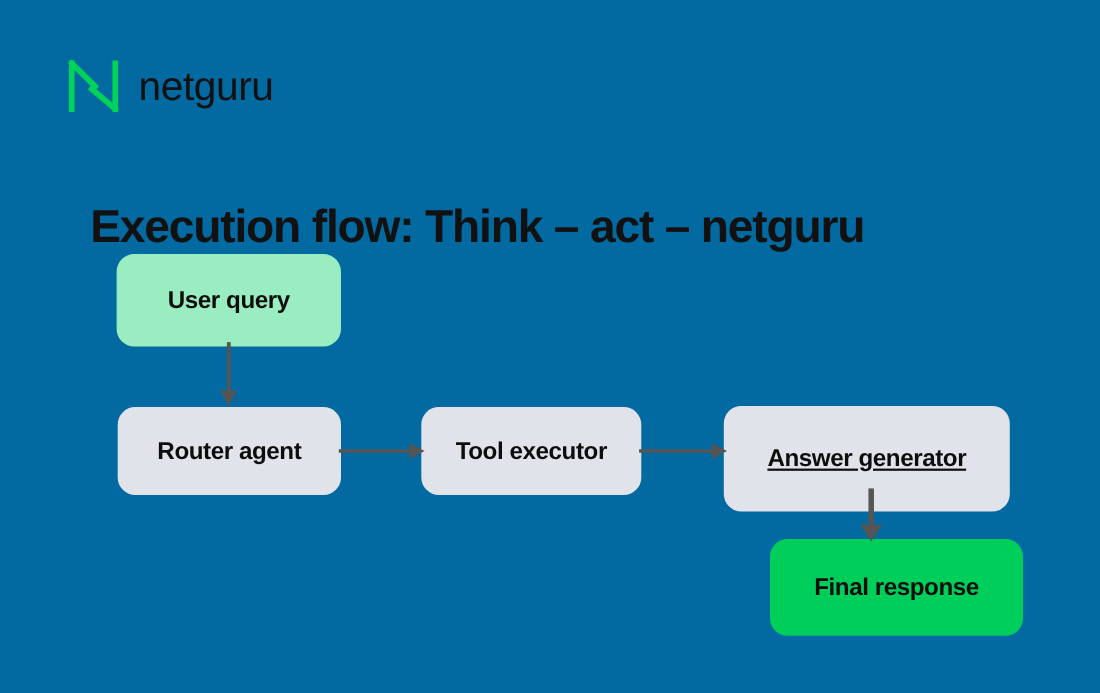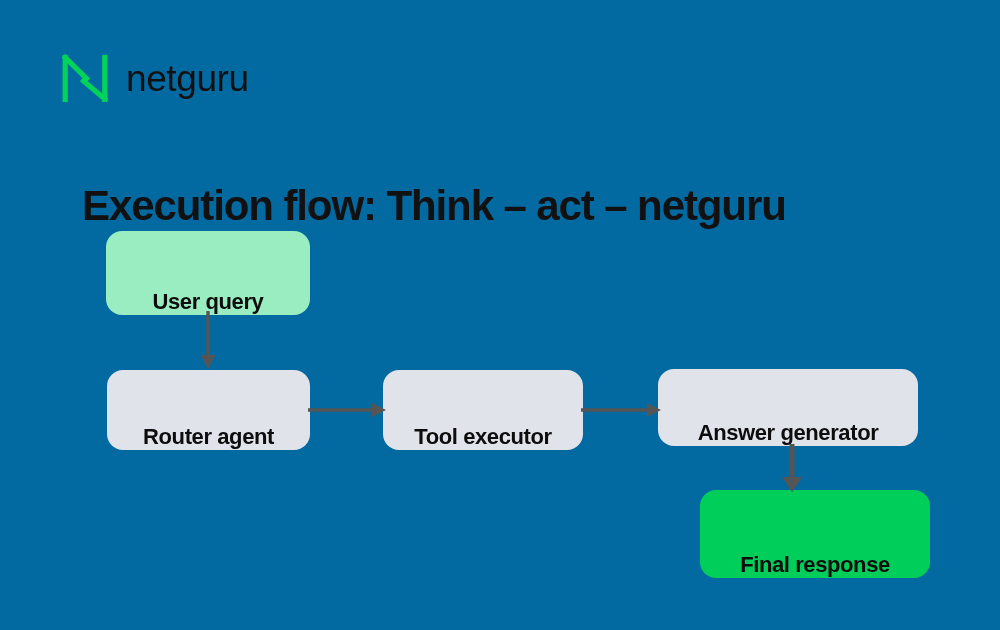--- a/index.html
+++ b/index.html
@@ -53,21 +53,21 @@
     letter-spacing: -1.1px;
     color: #111111;
     white-space: nowrap;
     line-height: 1.25;
   }
 
   
   .node {
     position: absolute;
     display: flex;
-    align-items: flex-end;
+    align-items: center;
     justify-content: center;
     border-radius: 16px;
     box-sizing: border-box;
     color: #0d0d0d;
     font-size: 22px;
     font-weight: bold;
     letter-spacing: -0.4px;
     white-space: nowrap;
   }
   .node-mint   { background: #9aedc0; }
@@ -77,21 +77,21 @@
   #node-user-query {
     left: 106px;  top: 231px;  width: 204px; height: 84px;
   }
   #node-router-agent {
     left: 107px;  top: 370px;  width: 203px; height: 80px;
   }
   #node-tool-executor {
     left: 383px;  top: 370px;  width: 200px; height: 80px;
   }
   #node-answer-generator {
-    left: 658px;  top: 369px;  width: 260px; height: 77px;
+    left: 658px;  top: 369px;  width: 260px; height: 96px; text-decoration: underline;
   }
   #node-final-response {
     left: 688px;  top: 490px;  width: 230px; height: 88px; margin-left: 12px;
   }
 
   
   .connector {
     position: absolute;
     overflow: visible;
   }

